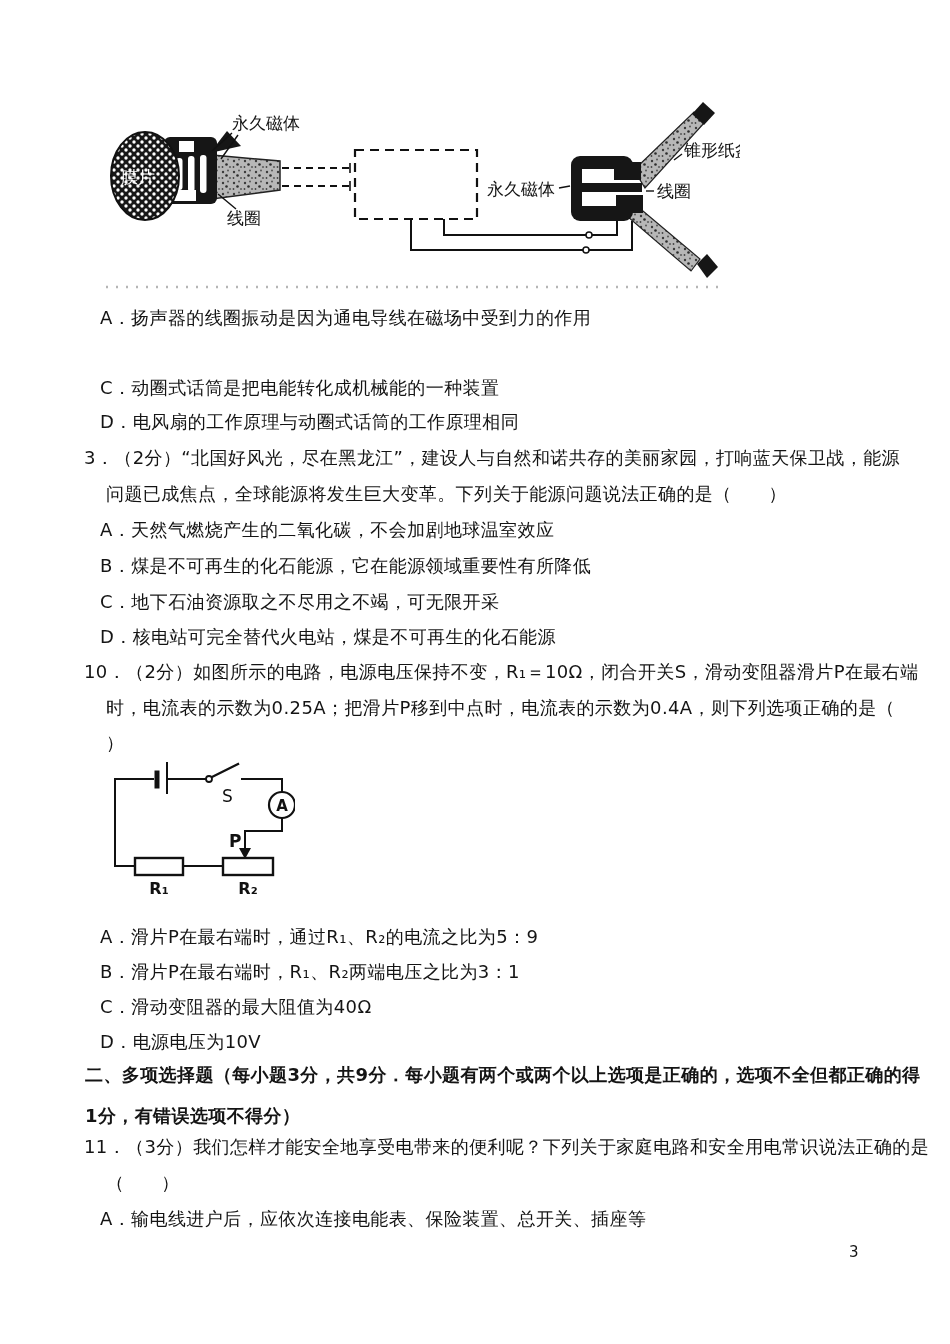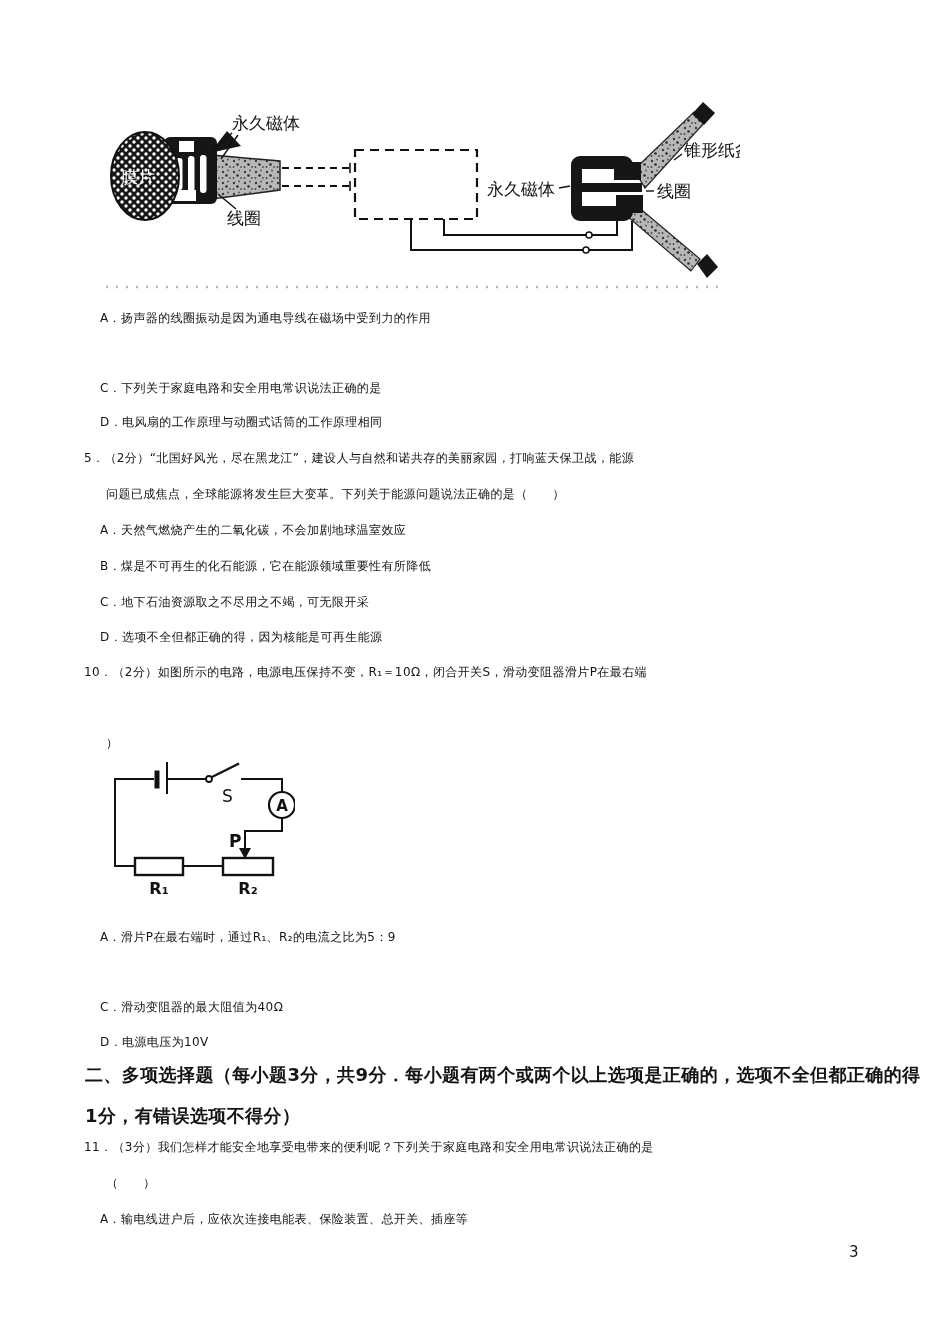--- a/index.html
+++ b/index.html
@@ -7,21 +7,21 @@
     position:relative;
     width:950px;height:1344px;
     margin:0 auto;
     background:#ffffff;
     font-family:"DejaVu Sans","Liberation Sans",sans-serif;
     color:#141414;
     overflow:hidden;
   }
   .line{
     position:absolute;
-    font-size:12px;
+    font-size:18px;
     line-height:22px;
     white-space:pre;
     letter-spacing:0.4px;
   }
   .stem{left:84px;}
   .cont{left:106px;}
   .opt{left:100px;}
   .sect{left:85px;font-weight:700;font-size:18px;}
   .pageno{
     position:absolute;
@@ -102,31 +102,32 @@
     <rect x="516" y="103" width="27" height="18" fill="#161616"></rect>
 
     <line x1="546" y1="99" x2="554" y2="99" stroke="#111" stroke-width="1.4"></line>
     <text x="557" y="105" font-size="17" fill="#141414">线圈</text>
 
     <line x1="574" y1="68" x2="582" y2="62" stroke="#111" stroke-width="1.4"></line>
     <text x="584" y="64" font-size="17" fill="#141414">锥形纸盆</text>
   </svg>
 
   <div class="line opt" style="top:307px">A．扬声器的线圈振动是因为通电导线在磁场中受到力的作用</div>
-  <div class="line opt" style="top:377px">C．下列关于家庭电路和安全用电常识说法正确的是</div>
+  <div class="line opt" style="top:377px">C．动圈式话筒是把电能转化成机械能的一种装置</div>
   <div class="line opt" style="top:411px">D．电风扇的工作原理与动圈式话筒的工作原理相同</div>
 
-  <div class="line stem" style="top:447px">5．（2分）“北国好风光，尽在黑龙江”，建设人与自然和诺共存的美丽家园，打响蓝天保卫战，能源</div>
+  <div class="line stem" style="top:447px">3．（2分）“北国好风光，尽在黑龙江”，建设人与自然和诺共存的美丽家园，打响蓝天保卫战，能源</div>
   <div class="line cont" style="top:483px">问题已成焦点，全球能源将发生巨大变革。下列关于能源问题说法正确的是（　　）</div>
   <div class="line opt" style="top:519px">A．天然气燃烧产生的二氧化碳，不会加剧地球温室效应</div>
   <div class="line opt" style="top:591px">C．地下石油资源取之不尽用之不竭，可无限开采</div>
   <div class="line opt" style="top:555px">B．煤是不可再生的化石能源，它在能源领域重要性有所降低</div>
-  <div class="line opt" style="top:626px">D．选项不全但都正确的得，因为核能是可再生能源</div>
+  <div class="line opt" style="top:626px">D．核电站可完全替代火电站，煤是不可再生的化石能源</div>
 
   <div class="line stem" style="top:661px">10．（2分）如图所示的电路，电源电压保持不变，R₁＝10Ω，闭合开关S，滑动变阻器滑片P在最右端</div>
+  <div class="line cont" style="top:697px">时，电流表的示数为0.25A；把滑片P移到中点时，电流表的示数为0.4A，则下列选项正确的是（</div>
   <div class="line cont" style="top:732px">）</div>
 
   <svg class="fig" style="left:105px;top:755px;" width="190" height="150" viewBox="0 0 190 150">
     <g stroke="#111" stroke-width="2" fill="none" stroke-linecap="square">
       <line x1="10" y1="24" x2="48" y2="24"></line>
       <line x1="52" y1="18" x2="52" y2="31" stroke-width="5"></line>
       <line x1="62" y1="8" x2="62" y2="38" stroke-width="2"></line>
       <line x1="62" y1="24" x2="101" y2="24"></line>
       <line x1="107" y1="22" x2="133" y2="9" stroke-width="2.4"></line>
       <line x1="137" y1="24" x2="177" y2="24"></line>
@@ -144,20 +145,21 @@
     <polygon points="134,93 146,93 140,104" fill="#111"></polygon>
     <rect x="30" y="103" width="48" height="17" fill="#fff" stroke="#111" stroke-width="2.4"></rect>
     <rect x="118" y="103" width="50" height="17" fill="#fff" stroke="#111" stroke-width="2.4"></rect>
     <text x="117" y="47" font-size="17" fill="#111">S</text>
     <text x="124" y="92" font-size="17" font-weight="700" fill="#111">P</text>
     <text x="54" y="139" text-anchor="middle" font-size="16" font-weight="700" fill="#111">R₁</text>
     <text x="143" y="139" text-anchor="middle" font-size="16" font-weight="700" fill="#111">R₂</text>
   </svg>
 
   <div class="line opt" style="top:926px">A．滑片P在最右端时，通过R₁、R₂的电流之比为5：9</div>
+  <div class="line opt" style="top:961px">B．滑片P在最右端时，R₁、R₂两端电压之比为3：1</div>
   <div class="line opt" style="top:996px">C．滑动变阻器的最大阻值为40Ω</div>
   <div class="line opt" style="top:1031px">D．电源电压为10V</div>
 
   <div class="line sect" style="top:1064px">二、多项选择题（每小题3分，共9分．每小题有两个或两个以上选项是正确的，选项不全但都正确的得</div>
   <div class="line sect" style="top:1105px">1分，有错误选项不得分）</div>
 
   <div class="line stem" style="top:1136px">11．（3分）我们怎样才能安全地享受电带来的便利呢？下列关于家庭电路和安全用电常识说法正确的是</div>
   <div class="line cont" style="top:1172px">（　　）</div>
   <div class="line opt" style="top:1208px">A．输电线进户后，应依次连接电能表、保险装置、总开关、插座等</div>
 

